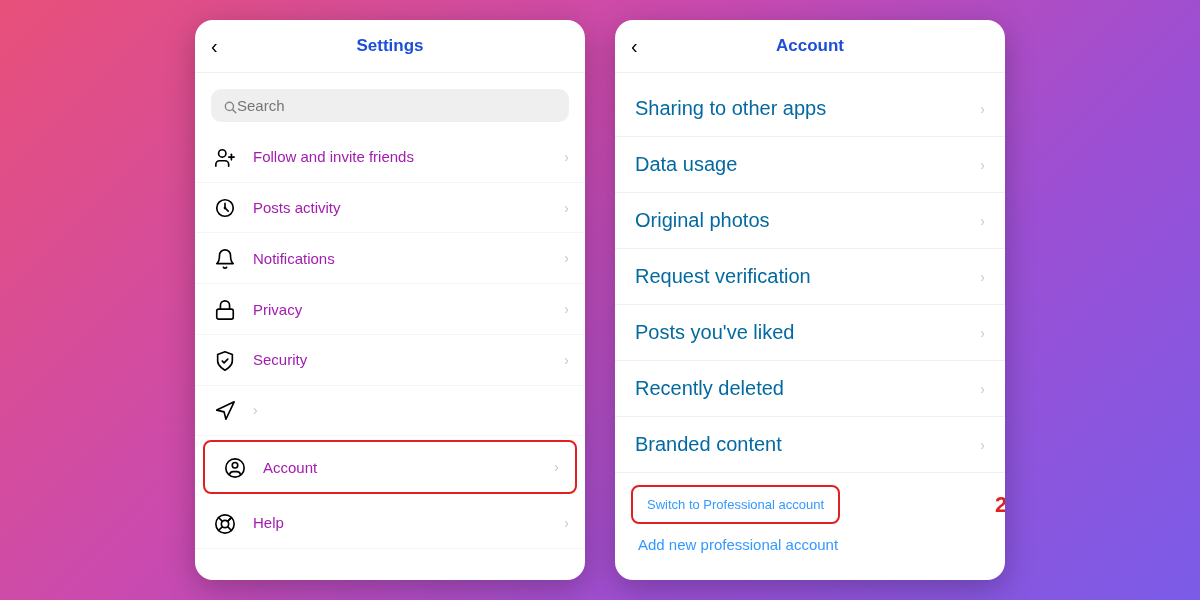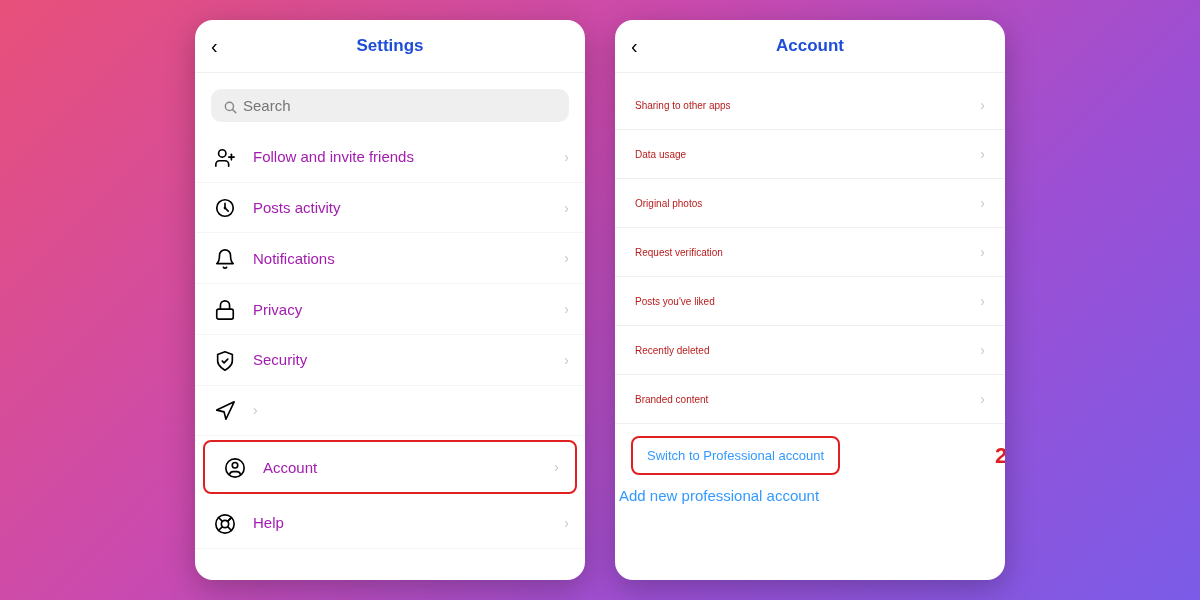--- a/index.html
+++ b/index.html
@@ -57,21 +57,20 @@
     }
 
     
     .search-bar {
       margin: 8px 16px 10px;
       background: #efefef;
       border-radius: 10px;
       display: flex;
       align-items: center;
       padding: 8px 12px;
-      gap: 6px;
     }
 
     .search-bar .search-icon-wrap {
       color: #888;
       font-size: 14px;
     }
 
     .search-bar input {
       border: none;
       background: transparent;
@@ -114,22 +113,22 @@
     .account-item {
       display: flex;
       align-items: center;
       justify-content: space-between;
       padding: 16px 20px;
       border-bottom: 0.5px solid #f0f0f0;
       cursor: pointer;
     }
 
     .account-item .item-label {
-      font-size: 10px;
-      color: #b91c1c;
+      font-size: 20px;
+      color: #0369a1;
     }
 
     .account-item .chevron {
       color: #c7c7cc;
       font-size: 14px;
     }
 
     .switch-professional-btn {
       display: inline-block;
       padding: 10px 14px;
@@ -316,16 +315,16 @@
     <div class="account-item">
       <span class="item-label">Branded content</span>
       <span class="chevron">›</span>
     </div>
 
     <div style="position:relative; display:flex; align-items:center; margin: 12px 16px 4px;">
       <button class="switch-professional-btn" style="border:2.5px solid #e02020; border-radius:8px; color:#3399ff; font-size:13px; font-weight:400; cursor:pointer; background:transparent; padding: 10px 14px;">Switch to Professional account</button>
       <span style="position:absolute; left:calc(100% + 6px); font-size:22px; font-weight:700; color:#e02020;">2</span>
     </div>
 
-    <div class="add-professional" style="color:#3399ff; padding: 8px 4px; font-size:15px; cursor:pointer;">Add new professional account</div>
+    <div class="add-professional" style="color:#3399ff; padding: 8px 23px; font-size:15px; cursor:pointer;">Add new professional account</div>
 
   </div>
 </div>
 
 </body></html>

